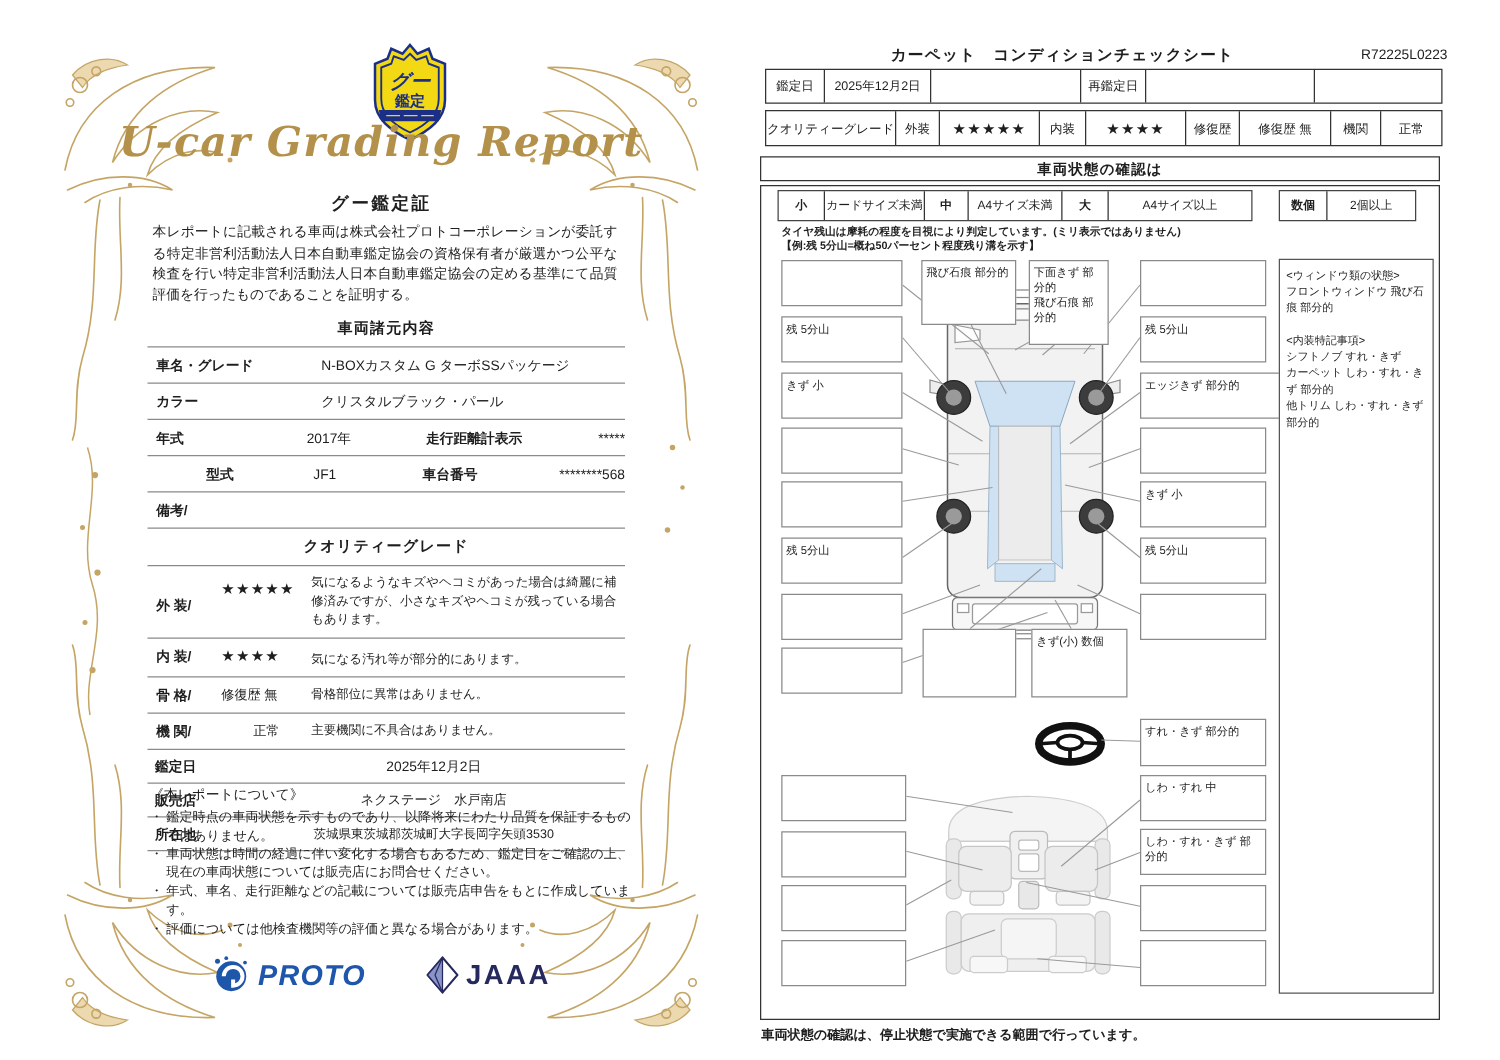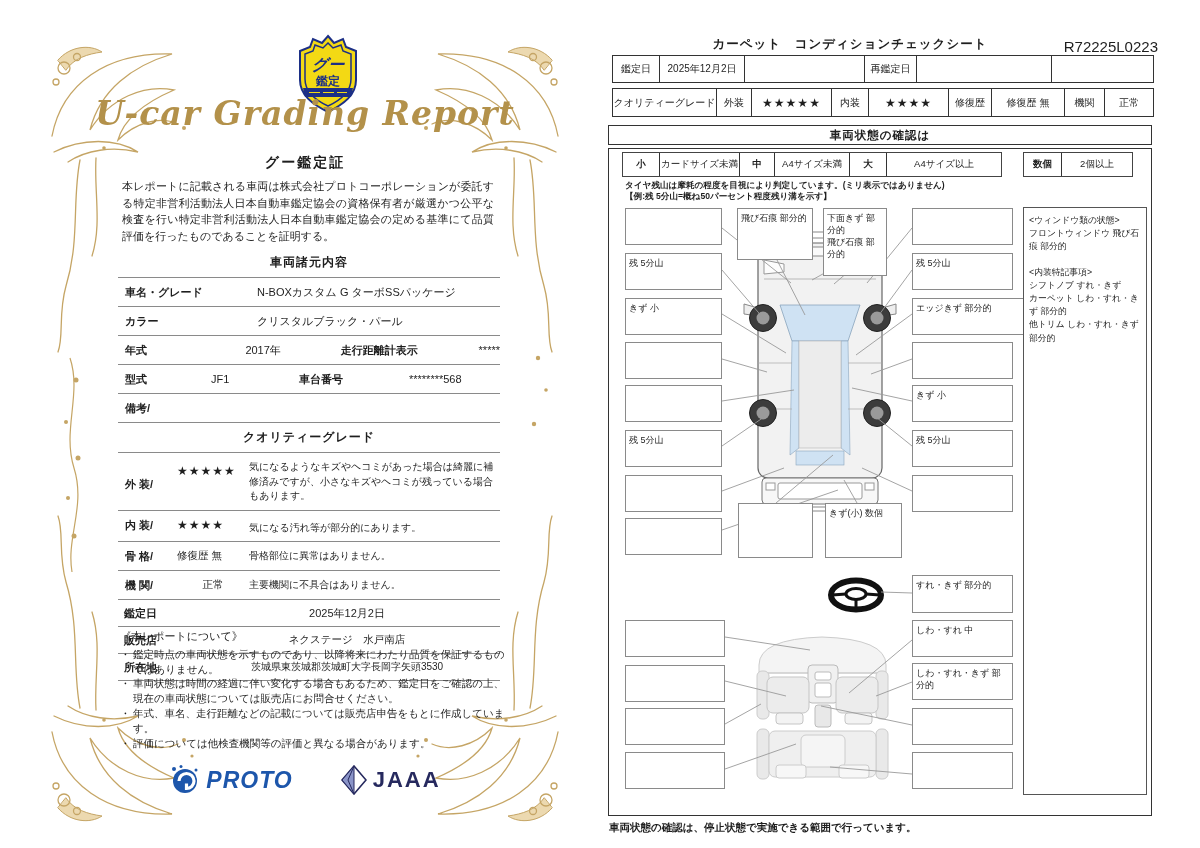--- a/index.html
+++ b/index.html
@@ -37,21 +37,21 @@
   .logos{position:absolute;left:0;top:736px;width:530px;display:flex;justify-content:center;
     align-items:center;gap:48px;text-align:right;}
   .logo-proto{display:flex;align-items:center;gap:5px;color:#1d56ab;
     font-weight:bold;font-style:italic;font-size:23px;letter-spacing:1px;}
   .logo-jaaa{display:flex;align-items:center;gap:6px;color:#26295e;
     font-weight:bold;font-size:22px;letter-spacing:2px;}
   
   .right-page{position:absolute;left:605px;top:30px;width:557px;height:808px;font-size:10px;}
   .rp-title{position:absolute;left:0;top:6px;width:490px;text-align:center;
     font-weight:bold;font-size:12.5px;letter-spacing:1px;}
-  .rp-code{position:absolute;right:4px;top:8px;font-size:15px;}
+  .rp-code{position:absolute;right:4px;top:8px;font-size:11px;}
   .rp-table{position:absolute;display:flex;border:1px solid #333;background:#fff;}
   .rp-cell{display:flex;align-items:center;justify-content:center;border-left:1px solid #333;
     font-size:10px;box-sizing:border-box;overflow:hidden;white-space:nowrap;}
   .rp-cell:first-child{border-left:none;}
   .rp-cell.star{font-size:12px;letter-spacing:1px;}
   .cond-title-box{position:absolute;left:3px;top:95px;width:544px;height:20px;
     border:1px solid #333;display:flex;align-items:center;justify-content:center;
     font-weight:bold;font-size:11.5px;letter-spacing:1px;background:#fff;box-sizing:border-box;}
   .cond-box{position:absolute;left:3px;top:118px;width:544px;height:668px;
     border:1px solid #333;box-sizing:border-box;}
@@ -137,21 +137,21 @@
         <span class="lab" style="width:88px;padding-left:7px;">カラー</span>
         <span class="val">クリスタルブラック・パール</span>
       </div>
       <div class="lp-row">
         <span class="lab" style="width:88px;padding-left:7px;">年式</span>
         <span class="val" style="width:110px;">2017年</span>
         <span class="lab" style="width:108px;">走行距離計表示</span>
         <span class="val">*****</span>
       </div>
       <div class="lp-row">
-        <span class="lab" style="width:42px;padding-left:7px;">型式</span>
+        <span class="lab" style="width:42px;padding-left:7px;margin-left:40px;">型式</span>
         <span class="val" style="width:88px;">JF1</span>
         <span class="lab" style="width:66px;">車台番号</span>
         <span class="val">********568</span>
       </div>
       <div class="lp-row">
         <span class="lab" style="padding-left:7px;">備考/</span>
       </div>
 
       <div class="lp-sec-title">クオリティーグレード</div>
 

